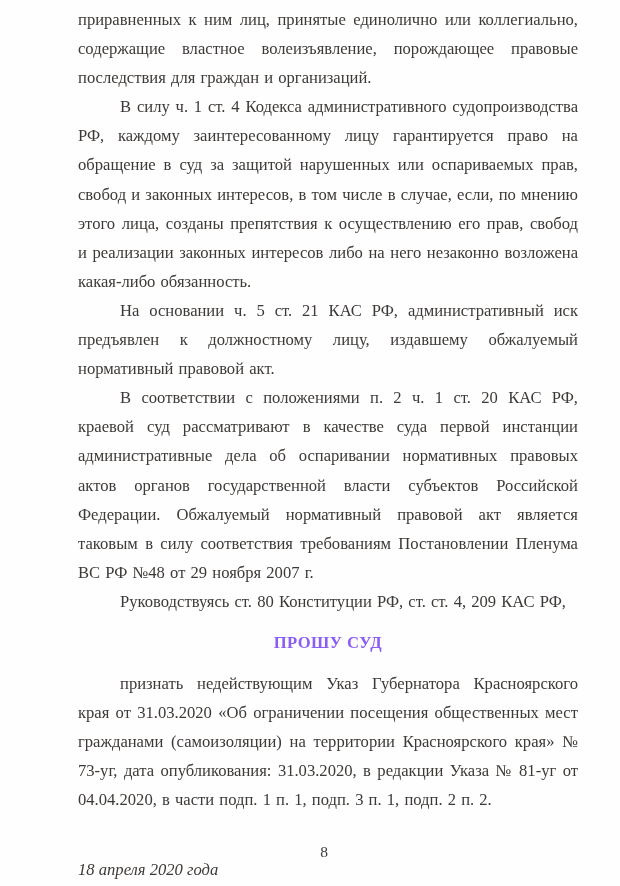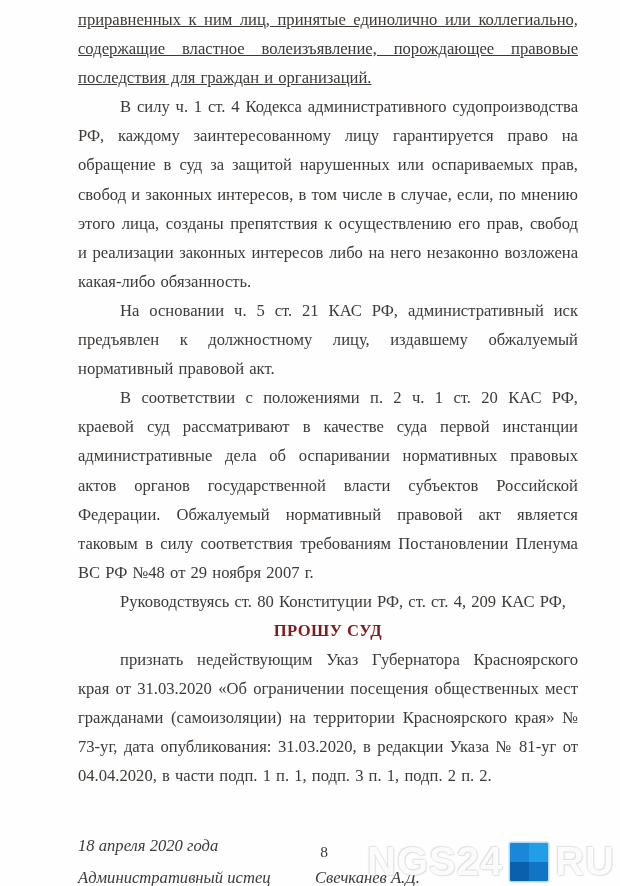--- a/index.html
+++ b/index.html
@@ -21,26 +21,26 @@
     color: #3d3936;
     font-size: 16.6px;
     line-height: 29.1px;
   }
   p.para {
     margin: 0;
     text-align: justify;
     text-indent: 42px;
     word-spacing: 1px;
   }
-  p.para.no-indent { text-indent: 0; text-decoration: underline; }
+  p.para.no-indent { text-indent: 0; }
   p.heading {
-    margin: 0;
+    margin: 12px;
     text-align: center;
     font-weight: bold;
-    color: #7f1d1d;
+    color: #8b5cf6;
     letter-spacing: 0.5px;
   }
   .closing { margin-top: 40px; font-style: italic; }
   .date-line { margin: 0; }
   .signature-row {
     margin: 3px 0 0 0;
     display: flex;
   }
   .signature-role { width: 237px; }
   .signature-name { }
@@ -100,24 +100,14 @@
       <p class="date-line">18 апреля 2020 года</p>
       <div class="signature-row">
         <span class="signature-role">Административный истец</span>
         <span class="signature-name">Свечканев А.Д.</span>
       </div>
     </div>
   </div>
 
   <div class="page-number">8</div>
 
-  <div class="watermark">
-    <span class="wm-left">NGS24</span>
-    <span class="ngs-logo">
-      <span style="background: rgb(27, 135, 216);"></span>
-      <span style="background: rgb(33, 159, 230);"></span>
-      <span style="background: rgb(11, 96, 174);"></span>
-      <span style="background: rgb(18, 116, 196);"></span>
-    </span>
-    <span class="wm-right">RU</span>
-  </div>
 
 </div>
 
 </body></html>

